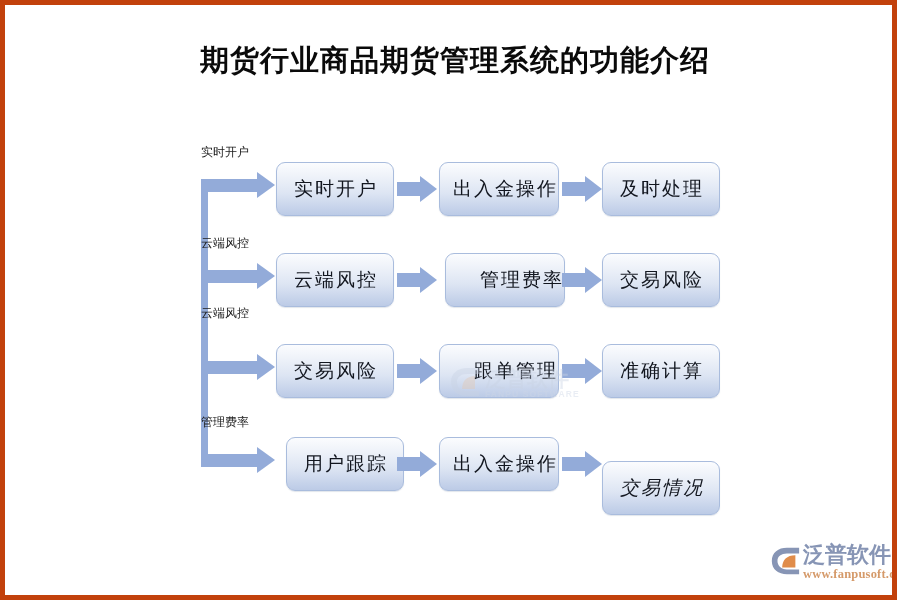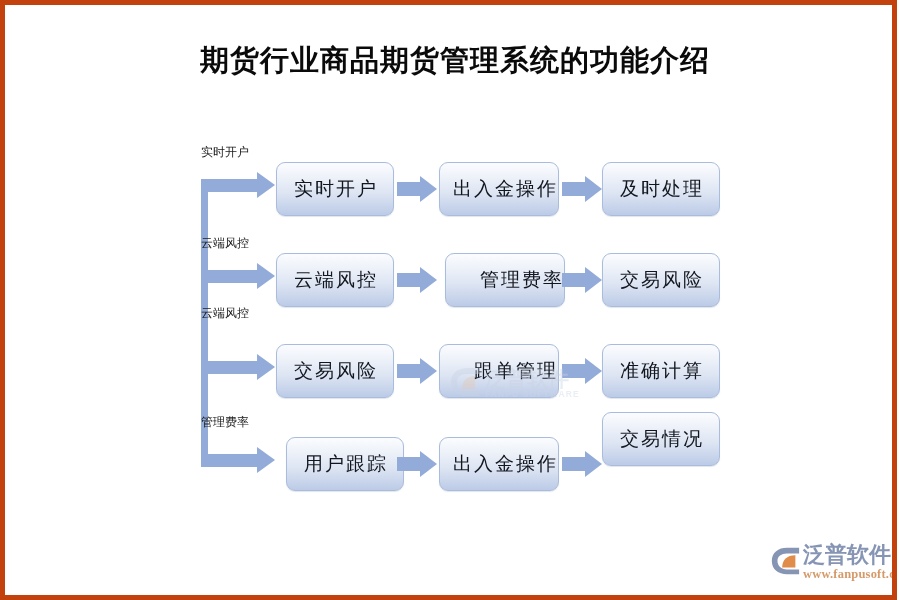--- a/index.html
+++ b/index.html
@@ -299,21 +299,21 @@
       <span class="shaft"></span>
       <span class="head"></span>
     </div>
     <div class="node wide" style="left:434px; top:432px;">
       <span class="node-label">出入金操作</span>
     </div>
     <div class="arrow" style="left:557px; top:446px;">
       <span class="shaft"></span>
       <span class="head"></span>
     </div>
-    <div class="node" style="left:597px; top:407px;">
+    <div class="node" style="left:597px; top:456px;font-style:italic;">
       <span class="node-label">交易情况</span>
     </div>
 
   </div>
 
   <div id="watermark">
     <span class="wm-mark">
       <svg width="34" height="30" viewBox="0 0 34 30">
         <path d="M3 15 C3 6 10 1 19 1 L31 1 L31 7 L19 7 C13 7 9 10 9 15 C9 20 13 24 19 24 L31 24 L31 29 L19 29 C10 29 3 24 3 15 Z" fill="#c9d3e4"></path>
         <path d="M14 22 C14 14 19 9 27 9 L27 22 Z" fill="#e3c9b4"></path>

